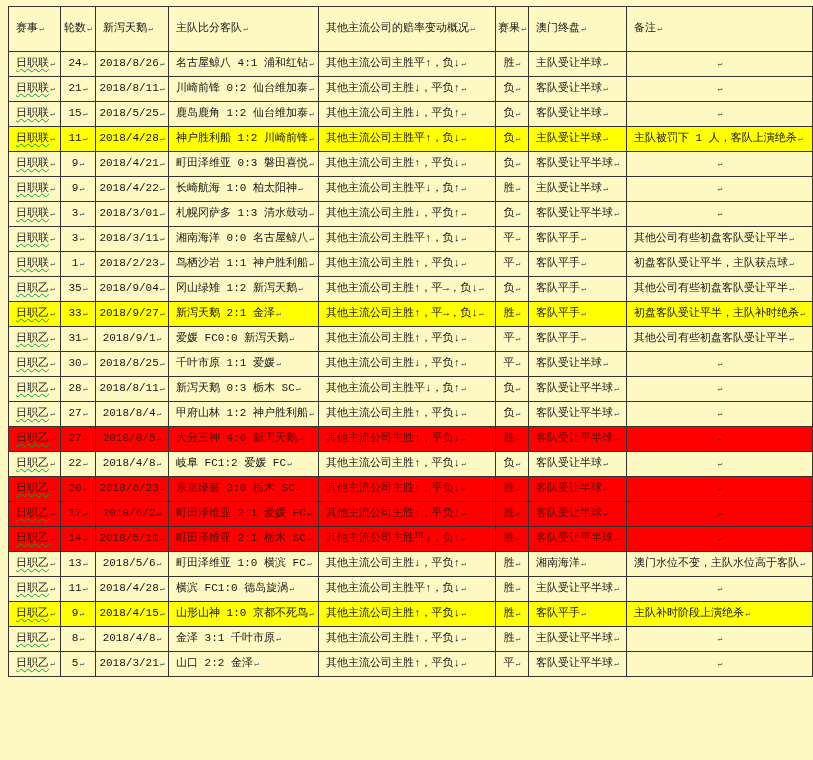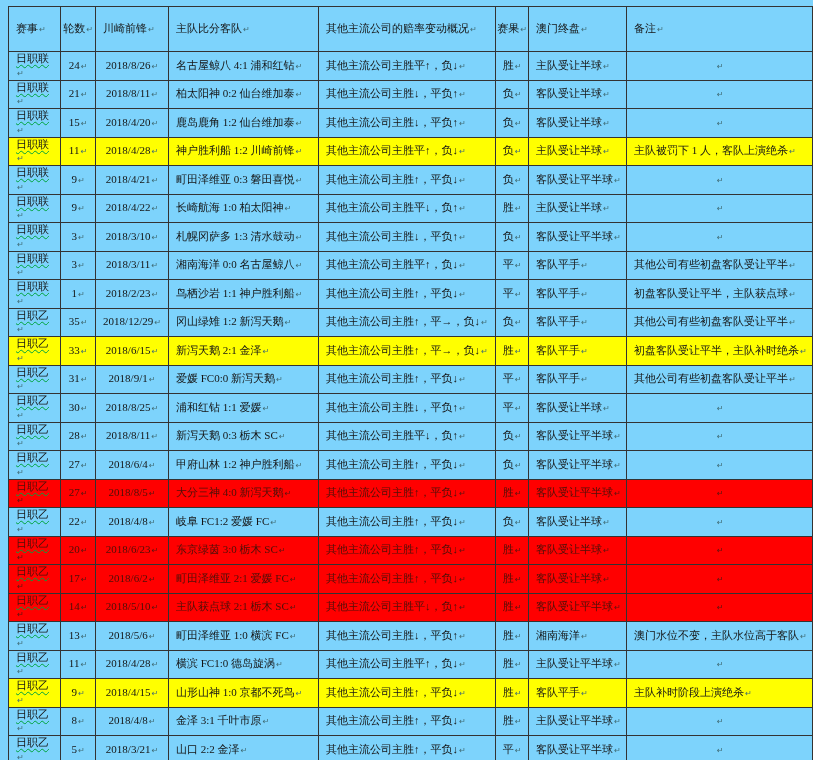--- a/index.html
+++ b/index.html
@@ -1,18 +1,18 @@
 <!DOCTYPE html>
 <html><head>
 <meta charset="utf-8">
 <style>
   html,body { margin:0; padding:0; background:#ffffff; }
   body { width:813px; height:760px; overflow:hidden;
          font-family:"Liberation Serif", serif; }
-  .page { position:relative; width:813px; height:760px; background:#7dd3fc; }
+  .page { position:relative; width:813px; height:760px; background:#fef9c3;font-family:Liberation Mono, monospace; }
   table { position:absolute; left:8px; top:6px; border-collapse:collapse;
           table-layout:fixed; }
   th, td { border:1px solid #333; font-size:11px; font-weight:normal;
            color:#151515; vertical-align:middle; line-height:1.25;
            overflow:hidden; white-space:normal; }
   thead th { height:44px; }
   tbody td { height:24px; }
   .al { text-align:left; padding:0 4px 0 7px; }
   .ac { text-align:center; padding:0 1px; }
   
@@ -45,21 +45,21 @@
       <col style="width:150px">
         <col style="width:177px">
         <col style="width:33px">
       <col style="width:98px">
         <col style="width:186px">
     </colgroup>
     <thead>
       <tr>
         <th class="al gut"><span>赛事</span><span class="cellmark">↵</span></th>
         <th class="ac"><span>轮数</span><span class="cellmark">↵</span></th>
-        <th class="al"><span>川崎前锋</span><span class="cellmark">↵</span></th>
+        <th class="al"><span>新泻天鹅</span><span class="cellmark">↵</span></th>
         <th class="al"><span>主队比分客队</span><span class="cellmark">↵</span></th>
         <th class="al"><span>其他主流公司的赔率变动概况</span><span class="cellmark">↵</span></th>
         <th class="ac"><span>赛果</span><span class="cellmark">↵</span></th>
         <th class="al"><span>澳门终盘</span><span class="cellmark">↵</span></th>
         <th class="al"><span>备注</span><span class="cellmark">↵</span></th>
       </tr>
     </thead>
     <tbody>
 
         <tr>
@@ -70,31 +70,31 @@
           <td class="al"><span>其他主流公司主胜平↑，负↓</span><span class="cellmark">↵</span></td>
           <td class="ac"><span>胜</span><span class="cellmark">↵</span></td>
           <td class="al"><span>主队受让半球</span><span class="cellmark">↵</span></td>
           <td class="al note-td empty"><span></span><span class="cellmark">↵</span></td>
         </tr>
 
         <tr>
           <td class="al gut"><span class="squiggle">日职联</span><span class="cellmark">↵</span></td>
           <td class="ac"><span>21</span><span class="cellmark">↵</span></td>
           <td class="ac"><span>2018/8/11</span><span class="cellmark">↵</span></td>
-          <td class="al"><span>柏太阳神 0:2 仙台维加泰</span><span class="cellmark">↵</span></td>
+          <td class="al"><span>川崎前锋 0:2 仙台维加泰</span><span class="cellmark">↵</span></td>
           <td class="al"><span>其他主流公司主胜↓，平负↑</span><span class="cellmark">↵</span></td>
           <td class="ac"><span>负</span><span class="cellmark">↵</span></td>
           <td class="al"><span>客队受让半球</span><span class="cellmark">↵</span></td>
           <td class="al note-td empty"><span></span><span class="cellmark">↵</span></td>
         </tr>
 
         <tr>
           <td class="al gut"><span class="squiggle">日职联</span><span class="cellmark">↵</span></td>
           <td class="ac"><span>15</span><span class="cellmark">↵</span></td>
-          <td class="ac"><span>2018/4/20</span><span class="cellmark">↵</span></td>
+          <td class="ac"><span>2018/5/25</span><span class="cellmark">↵</span></td>
           <td class="al"><span>鹿岛鹿角 1:2 仙台维加泰</span><span class="cellmark">↵</span></td>
           <td class="al"><span>其他主流公司主胜↓，平负↑</span><span class="cellmark">↵</span></td>
           <td class="ac"><span>负</span><span class="cellmark">↵</span></td>
           <td class="al"><span>客队受让半球</span><span class="cellmark">↵</span></td>
           <td class="al note-td empty"><span></span><span class="cellmark">↵</span></td>
         </tr>
 
         <tr class="hl-yellow">
           <td class="al gut"><span class="squiggle">日职联</span><span class="cellmark">↵</span></td>
           <td class="ac"><span>11</span><span class="cellmark">↵</span></td>
@@ -124,21 +124,21 @@
           <td class="al"><span>长崎航海 1:0 柏太阳神</span><span class="cellmark">↵</span></td>
           <td class="al"><span>其他主流公司主胜平↓，负↑</span><span class="cellmark">↵</span></td>
           <td class="ac"><span>胜</span><span class="cellmark">↵</span></td>
           <td class="al"><span>主队受让半球</span><span class="cellmark">↵</span></td>
           <td class="al note-td empty"><span></span><span class="cellmark">↵</span></td>
         </tr>
 
         <tr>
           <td class="al gut"><span class="squiggle">日职联</span><span class="cellmark">↵</span></td>
           <td class="ac"><span>3</span><span class="cellmark">↵</span></td>
-          <td class="ac"><span>2018/3/10</span><span class="cellmark">↵</span></td>
+          <td class="ac"><span>2018/3/01</span><span class="cellmark">↵</span></td>
           <td class="al"><span>札幌冈萨多 1:3 清水鼓动</span><span class="cellmark">↵</span></td>
           <td class="al"><span>其他主流公司主胜↓，平负↑</span><span class="cellmark">↵</span></td>
           <td class="ac"><span>负</span><span class="cellmark">↵</span></td>
           <td class="al"><span>客队受让平半球</span><span class="cellmark">↵</span></td>
           <td class="al note-td empty"><span></span><span class="cellmark">↵</span></td>
         </tr>
 
         <tr>
           <td class="al gut"><span class="squiggle">日职联</span><span class="cellmark">↵</span></td>
           <td class="ac"><span>3</span><span class="cellmark">↵</span></td>
@@ -157,32 +157,32 @@
           <td class="al"><span>鸟栖沙岩 1:1 神户胜利船</span><span class="cellmark">↵</span></td>
           <td class="al"><span>其他主流公司主胜↑，平负↓</span><span class="cellmark">↵</span></td>
           <td class="ac"><span>平</span><span class="cellmark">↵</span></td>
           <td class="al"><span>客队平手</span><span class="cellmark">↵</span></td>
           <td class="al note-td"><span>初盘客队受让平半，主队获点球</span><span class="cellmark">↵</span></td>
         </tr>
 
         <tr>
           <td class="al gut"><span class="squiggle">日职乙</span><span class="cellmark">↵</span></td>
           <td class="ac"><span>35</span><span class="cellmark">↵</span></td>
-          <td class="ac"><span>2018/12/29</span><span class="cellmark">↵</span></td>
+          <td class="ac"><span>2018/9/04</span><span class="cellmark">↵</span></td>
           <td class="al"><span>冈山绿雉 1:2 新泻天鹅</span><span class="cellmark">↵</span></td>
           <td class="al"><span>其他主流公司主胜↑，平→，负↓</span><span class="cellmark">↵</span></td>
           <td class="ac"><span>负</span><span class="cellmark">↵</span></td>
           <td class="al"><span>客队平手</span><span class="cellmark">↵</span></td>
           <td class="al note-td"><span>其他公司有些初盘客队受让平半</span><span class="cellmark">↵</span></td>
         </tr>
 
         <tr class="hl-yellow">
           <td class="al gut"><span class="squiggle">日职乙</span><span class="cellmark">↵</span></td>
           <td class="ac"><span>33</span><span class="cellmark">↵</span></td>
-          <td class="ac"><span>2018/6/15</span><span class="cellmark">↵</span></td>
+          <td class="ac"><span>2018/9/27</span><span class="cellmark">↵</span></td>
           <td class="al"><span>新泻天鹅 2:1 金泽</span><span class="cellmark">↵</span></td>
           <td class="al"><span>其他主流公司主胜↑，平→，负↓</span><span class="cellmark">↵</span></td>
           <td class="ac"><span>胜</span><span class="cellmark">↵</span></td>
           <td class="al"><span>客队平手</span><span class="cellmark">↵</span></td>
           <td class="al note-td"><span>初盘客队受让平半，主队补时绝杀</span><span class="cellmark">↵</span></td>
         </tr>
 
         <tr>
           <td class="al gut"><span class="squiggle">日职乙</span><span class="cellmark">↵</span></td>
           <td class="ac"><span>31</span><span class="cellmark">↵</span></td>
@@ -191,42 +191,42 @@
           <td class="al"><span>其他主流公司主胜↑，平负↓</span><span class="cellmark">↵</span></td>
           <td class="ac"><span>平</span><span class="cellmark">↵</span></td>
           <td class="al"><span>客队平手</span><span class="cellmark">↵</span></td>
           <td class="al note-td"><span>其他公司有些初盘客队受让平半</span><span class="cellmark">↵</span></td>
         </tr>
 
         <tr>
           <td class="al gut"><span class="squiggle">日职乙</span><span class="cellmark">↵</span></td>
           <td class="ac"><span>30</span><span class="cellmark">↵</span></td>
           <td class="ac"><span>2018/8/25</span><span class="cellmark">↵</span></td>
-          <td class="al"><span>浦和红钻 1:1 爱媛</span><span class="cellmark">↵</span></td>
+          <td class="al"><span>千叶市原 1:1 爱媛</span><span class="cellmark">↵</span></td>
           <td class="al"><span>其他主流公司主胜↓，平负↑</span><span class="cellmark">↵</span></td>
           <td class="ac"><span>平</span><span class="cellmark">↵</span></td>
           <td class="al"><span>客队受让半球</span><span class="cellmark">↵</span></td>
           <td class="al note-td empty"><span></span><span class="cellmark">↵</span></td>
         </tr>
 
         <tr>
           <td class="al gut"><span class="squiggle">日职乙</span><span class="cellmark">↵</span></td>
           <td class="ac"><span>28</span><span class="cellmark">↵</span></td>
           <td class="ac"><span>2018/8/11</span><span class="cellmark">↵</span></td>
           <td class="al"><span>新泻天鹅 0:3 栃木 SC</span><span class="cellmark">↵</span></td>
           <td class="al"><span>其他主流公司主胜平↓，负↑</span><span class="cellmark">↵</span></td>
           <td class="ac"><span>负</span><span class="cellmark">↵</span></td>
           <td class="al"><span>客队受让平半球</span><span class="cellmark">↵</span></td>
           <td class="al note-td empty"><span></span><span class="cellmark">↵</span></td>
         </tr>
 
         <tr>
           <td class="al gut"><span class="squiggle">日职乙</span><span class="cellmark">↵</span></td>
           <td class="ac"><span>27</span><span class="cellmark">↵</span></td>
-          <td class="ac"><span>2018/6/4</span><span class="cellmark">↵</span></td>
+          <td class="ac"><span>2018/8/4</span><span class="cellmark">↵</span></td>
           <td class="al"><span>甲府山林 1:2 神户胜利船</span><span class="cellmark">↵</span></td>
           <td class="al"><span>其他主流公司主胜↑，平负↓</span><span class="cellmark">↵</span></td>
           <td class="ac"><span>负</span><span class="cellmark">↵</span></td>
           <td class="al"><span>客队受让平半球</span><span class="cellmark">↵</span></td>
           <td class="al note-td empty"><span></span><span class="cellmark">↵</span></td>
         </tr>
 
         <tr class="hl-red">
           <td class="al gut"><span class="squiggle">日职乙</span><span class="cellmark">↵</span></td>
           <td class="ac"><span>27</span><span class="cellmark">↵</span></td>
@@ -268,21 +268,21 @@
           <td class="al"><span>其他主流公司主胜↑，平负↓</span><span class="cellmark">↵</span></td>
           <td class="ac"><span>胜</span><span class="cellmark">↵</span></td>
           <td class="al"><span>客队受让半球</span><span class="cellmark">↵</span></td>
           <td class="al note-td empty"><span></span><span class="cellmark">↵</span></td>
         </tr>
 
         <tr class="hl-red">
           <td class="al gut"><span class="squiggle">日职乙</span><span class="cellmark">↵</span></td>
           <td class="ac"><span>14</span><span class="cellmark">↵</span></td>
           <td class="ac"><span>2018/5/10</span><span class="cellmark">↵</span></td>
-          <td class="al"><span>主队获点球 2:1 栃木 SC</span><span class="cellmark">↵</span></td>
+          <td class="al"><span>町田泽维亚 2:1 栃木 SC</span><span class="cellmark">↵</span></td>
           <td class="al"><span>其他主流公司主胜平↓，负↑</span><span class="cellmark">↵</span></td>
           <td class="ac"><span>胜</span><span class="cellmark">↵</span></td>
           <td class="al"><span>客队受让平半球</span><span class="cellmark">↵</span></td>
           <td class="al note-td empty"><span></span><span class="cellmark">↵</span></td>
         </tr>
 
         <tr>
           <td class="al gut"><span class="squiggle">日职乙</span><span class="cellmark">↵</span></td>
           <td class="ac"><span>13</span><span class="cellmark">↵</span></td>
           <td class="ac"><span>2018/5/6</span><span class="cellmark">↵</span></td>

